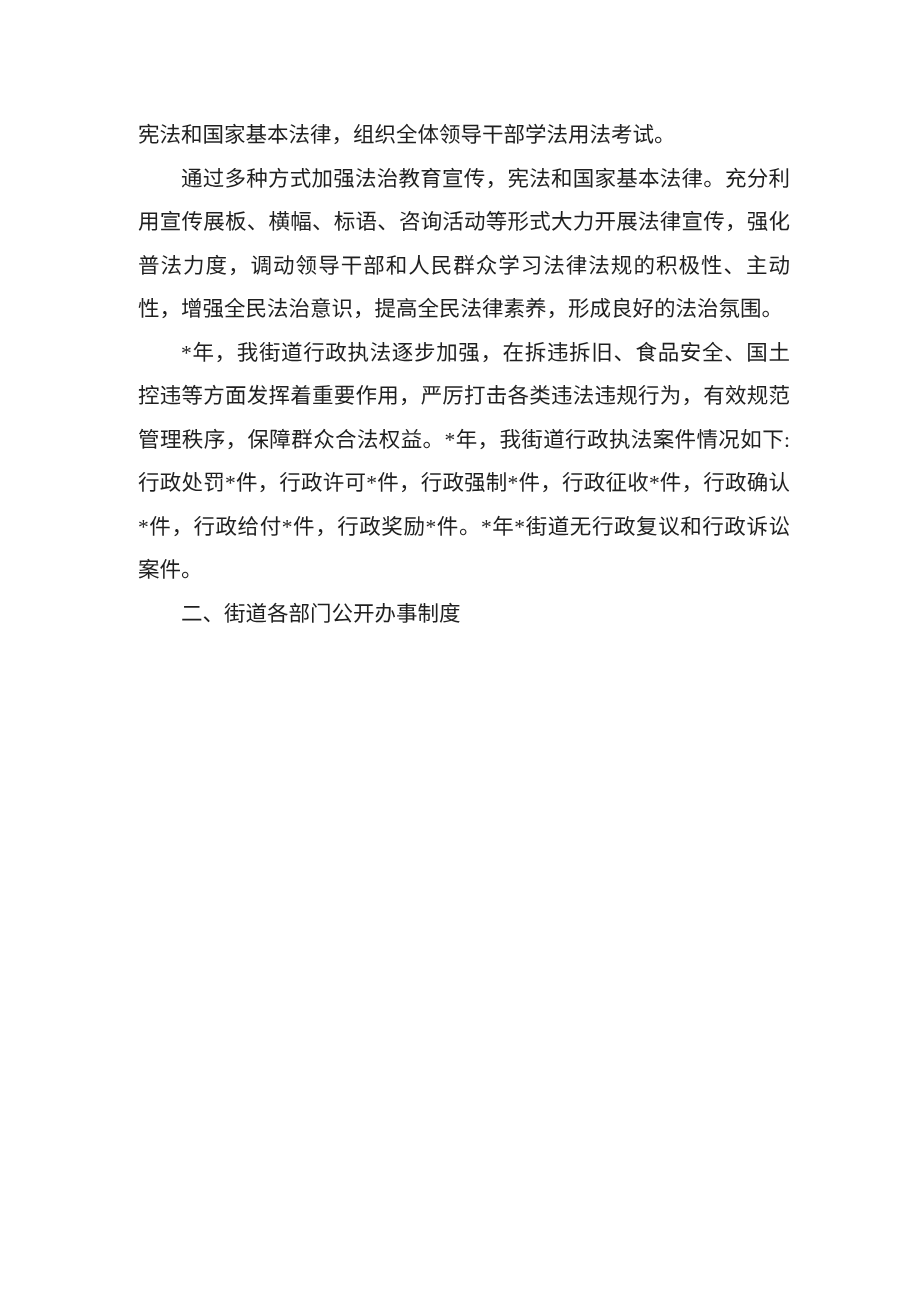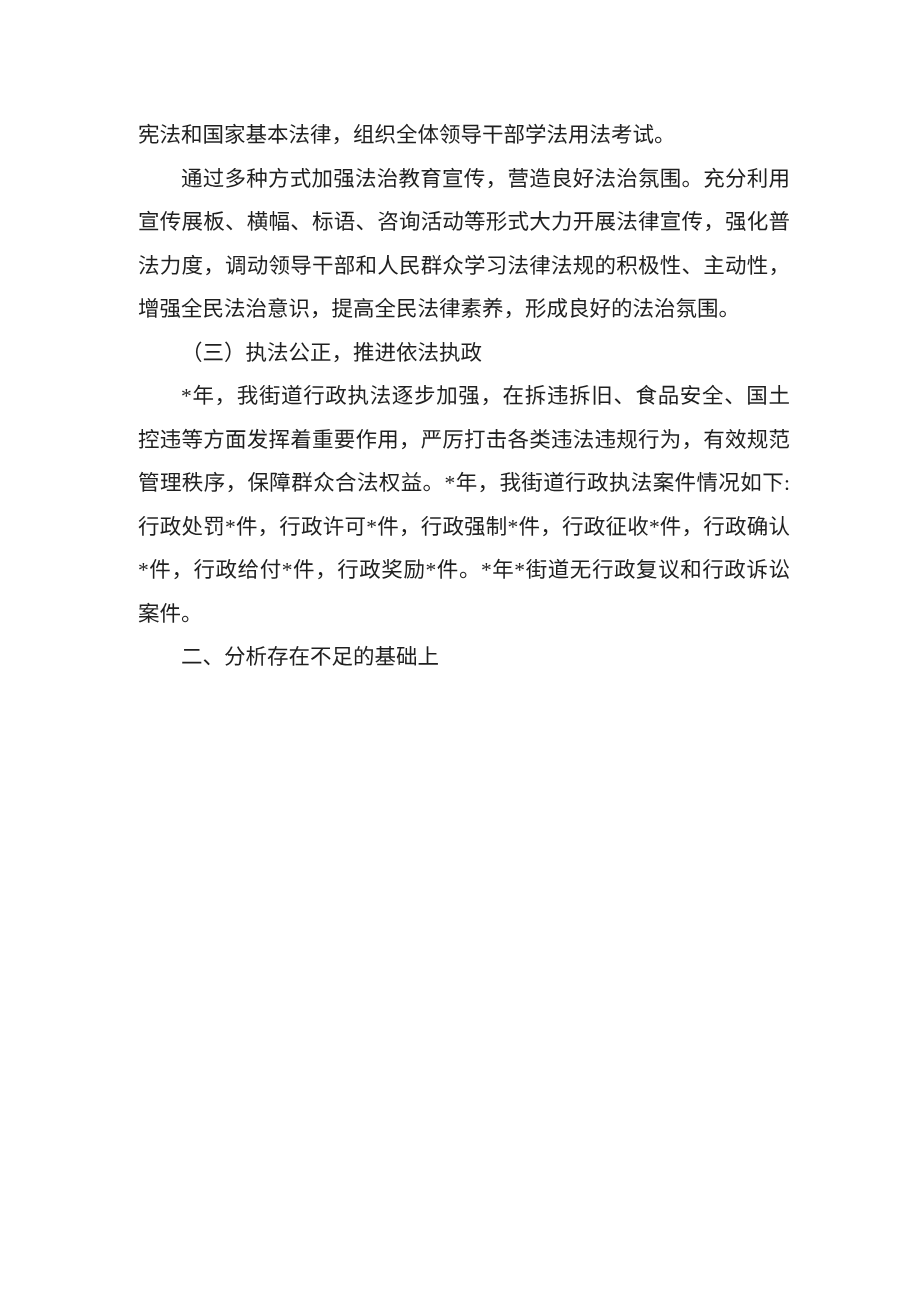--- a/index.html
+++ b/index.html
@@ -39,18 +39,17 @@
   p.para.no-indent {
     text-indent: 0;
   }
 </style>
 </head>
 <body>
 
 <div class="page">
   <div class="content">
     <p class="para no-indent">宪法和国家基本法律，组织全体领导干部学法用法考试。</p>
-    <p class="para">通过多种方式加强法治教育宣传，营造良好法治氛围。充分利用宣传展板、横幅、标语、咨询活动等形式大力开展法律宣传，强化普法力度，调动领导干部和人民群众学习法律法规的积极性、主动性，增强全民法治意识，提高全民法律素养，形成良好的法治氛围。</p>
-    <p class="para">（三）执法公正，推进依法执政</p>
+    <p class="para">通过多种方式加强法治教育宣传，宪法和国家基本法律。充分利用宣传展板、横幅、标语、咨询活动等形式大力开展法律宣传，强化普法力度，调动领导干部和人民群众学习法律法规的积极性、主动性，增强全民法治意识，提高全民法律素养，形成良好的法治氛围。</p>
     <p class="para">*年，我街道行政执法逐步加强，在拆违拆旧、食品安全、国土控违等方面发挥着重要作用，严厉打击各类违法违规行为，有效规范管理秩序，保障群众合法权益。*年，我街道行政执法案件情况如下: 行政处罚*件，行政许可*件，行政强制*件，行政征收*件，行政确认*件，行政给付*件，行政奖励*件。*年*街道无行政复议和行政诉讼案件。</p>
-    <p class="para">二、分析存在不足的基础上</p>
+    <p class="para">二、街道各部门公开办事制度</p>
   </div>
 </div>
 
 </body></html>

